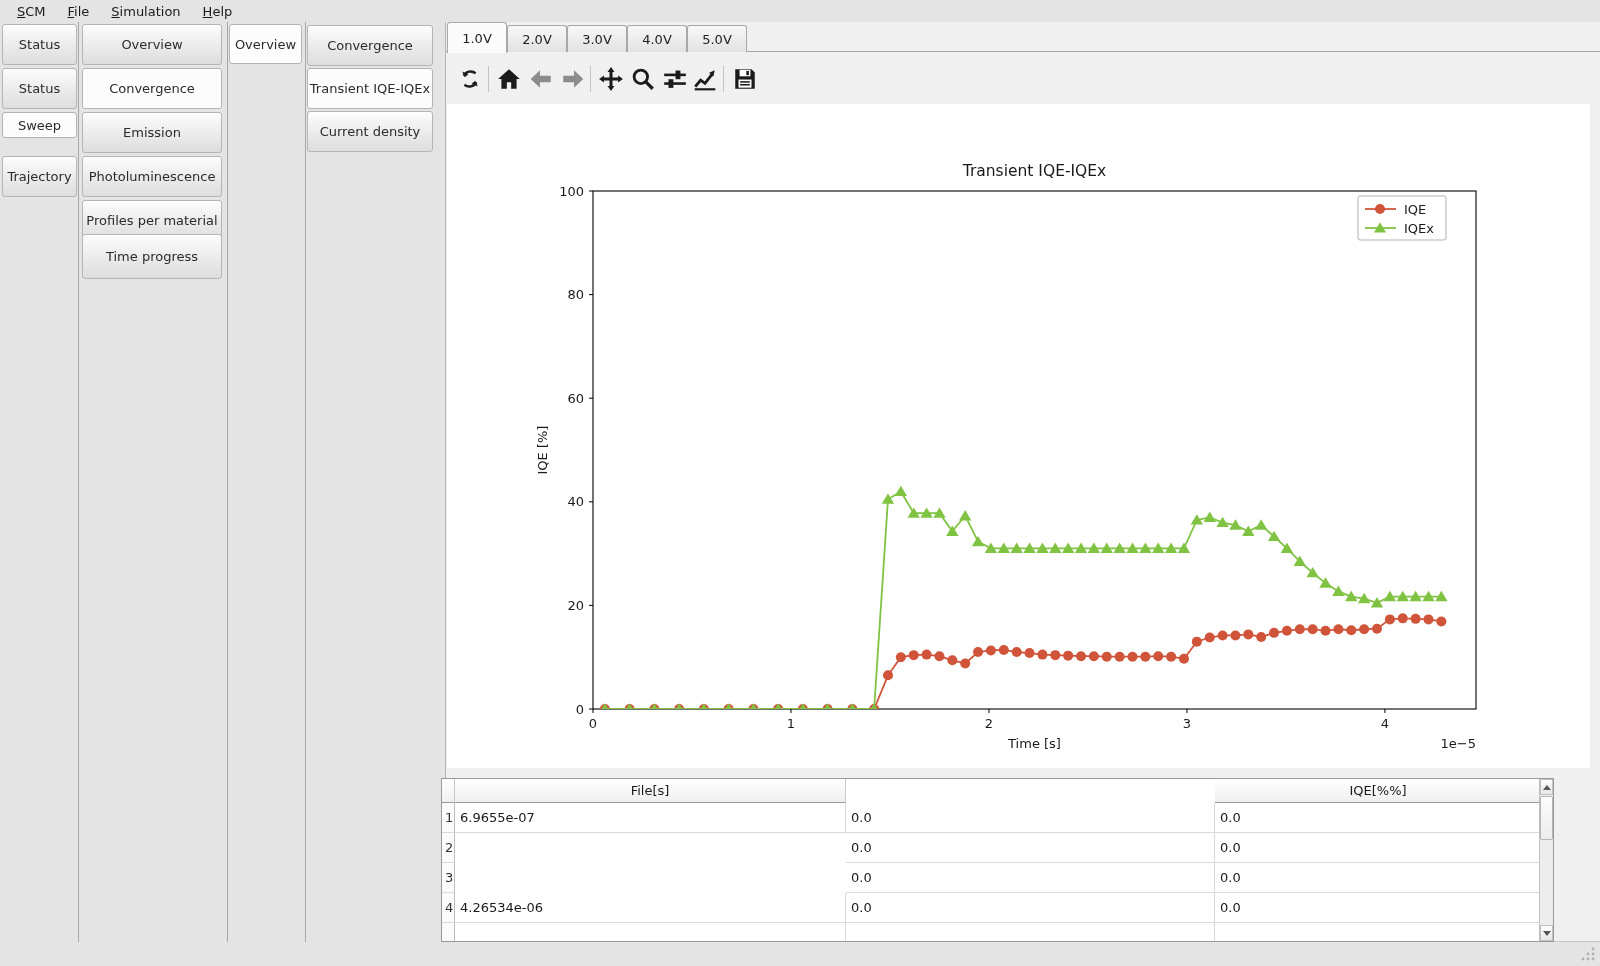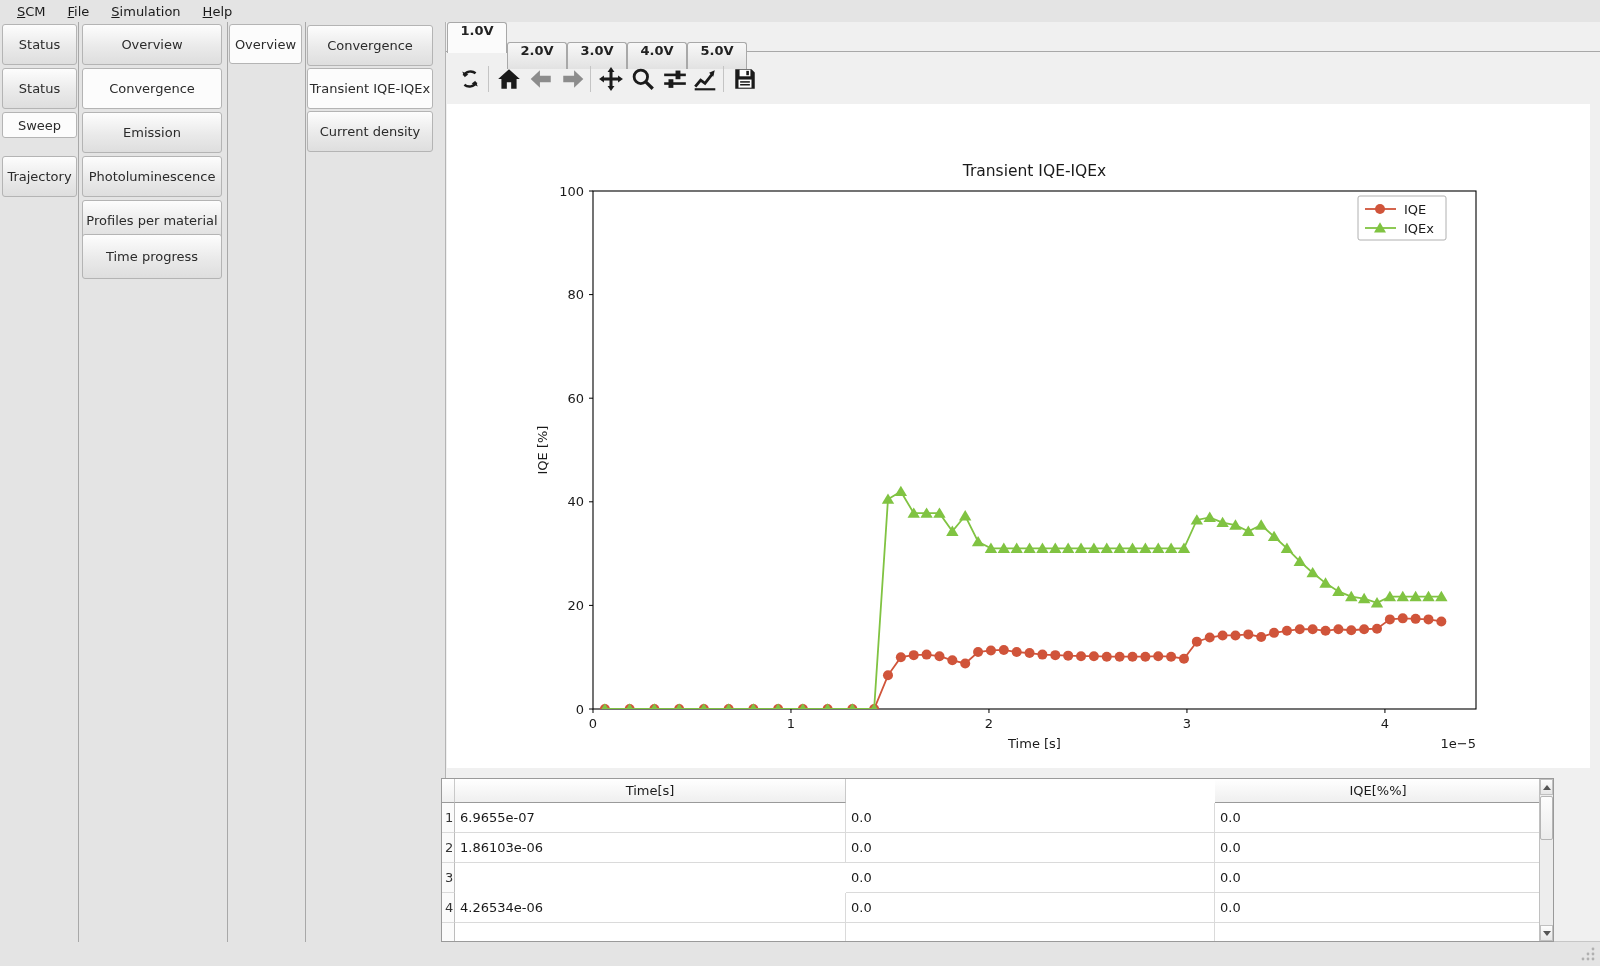--- a/index.html
+++ b/index.html
@@ -29,25 +29,25 @@
 
   
   .splitter { left:437px; top:22px; width:9px; height:920px; border-right:1px solid #b4b4b4; background:#e4e4e4; }
 
   
   .panel { left:446px; top:22px; width:1154px; height:920px; background:#f0f0f0; border-bottom:1px solid #c6c6c6; }
 
   
   .vtabbar { left:446px; top:22px; width:1154px; height:30px; border-bottom:1px solid #a8a8a8; }
   .vtab {
-    position:absolute; width:60px; display:flex; align-items:flex-start; justify-content:center;
+    position:absolute; width:60px; display:flex; align-items:center; justify-content:center;
     border:1px solid #a8a8a8; border-bottom:none; border-radius:3px 3px 0 0;
-    background:linear-gradient(#f8f8f8,#e2e2e2); color:#222; cursor:default;font-weight:bold;
+    background:linear-gradient(#f8f8f8,#e2e2e2); color:#222; cursor:default;
   }
-  .vtab.unsel { top:20px; height:27px; }
+  .vtab.unsel { top:3px; height:27px; }
   .vtab.sel { top:0; height:31px; background:#fbfbfb; z-index:2; }
 
   
   .toolbar { left:446px; top:58px; width:1154px; height:44px; }
   .tbtn { position:absolute; top:4px; width:30px; height:34px; display:flex; align-items:center; justify-content:center; border-radius:3px; }
   .tsep { position:absolute; top:8px; width:1px; height:26px; background:#c4c4c4; }
 
   
   #chart-svg { position:absolute; left:447px; top:104px; background:#ffffff; }
   #chart-svg text { font-family:"DejaVu Sans","Liberation Sans",sans-serif; fill:#1a1a1a; }
@@ -373,30 +373,29 @@
     <line x1="918" y1="105" x2="949" y2="105" stroke="#d0543a" stroke-width="1.8"></line>
     <circle cx="933" cy="105" r="5" fill="#d0543a"></circle>
     <text x="957" y="109.5" font-size="13">IQE</text>
     <line x1="918" y1="124" x2="949" y2="124" stroke="#80c342" stroke-width="1.8"></line>
     <polygon points="933,118.2 927,128.6 939,128.6" fill="#80c342"></polygon>
     <text x="957" y="128.5" font-size="13">IQEx</text>
   </svg>
 
 <div class="abs dtable">
   <div class="th" style="left:0;width:13px"></div>
-  <div class="th" style="left:13px;width:391px">Time[s]</div>
+  <div class="th" style="left:13px;width:391px">File[s]</div>
   <div class="th" style="left:773px;width:326px;border-right:none">IQE[%%]</div>
 
   <div class="cell numcell" style="left:0;top:24px;width:13px">1</div>
   <div class="cell" style="left:13px;top:24px;width:391px">6.9655e-07</div>
   <div class="cell" style="left:404px;top:24px;width:369px">0.0</div>
   <div class="cell" style="left:773px;top:24px;width:326px;border-right:none">0.0</div>
 
   <div class="cell numcell" style="left:0;top:54px;width:13px">2</div>
-  <div class="cell" style="left:13px;top:54px;width:391px">1.86103e-06</div>
   <div class="cell" style="left:404px;top:54px;width:369px">0.0</div>
   <div class="cell" style="left:773px;top:54px;width:326px;border-right:none">0.0</div>
 
   <div class="cell numcell" style="left:0;top:84px;width:13px">3</div>
   <div class="cell" style="left:404px;top:84px;width:369px">0.0</div>
   <div class="cell" style="left:773px;top:84px;width:326px;border-right:none">0.0</div>
 
   <div class="cell numcell" style="left:0;top:114px;width:13px">4</div>
   <div class="cell" style="left:13px;top:114px;width:391px">4.26534e-06</div>
   <div class="cell" style="left:404px;top:114px;width:369px">0.0</div>

